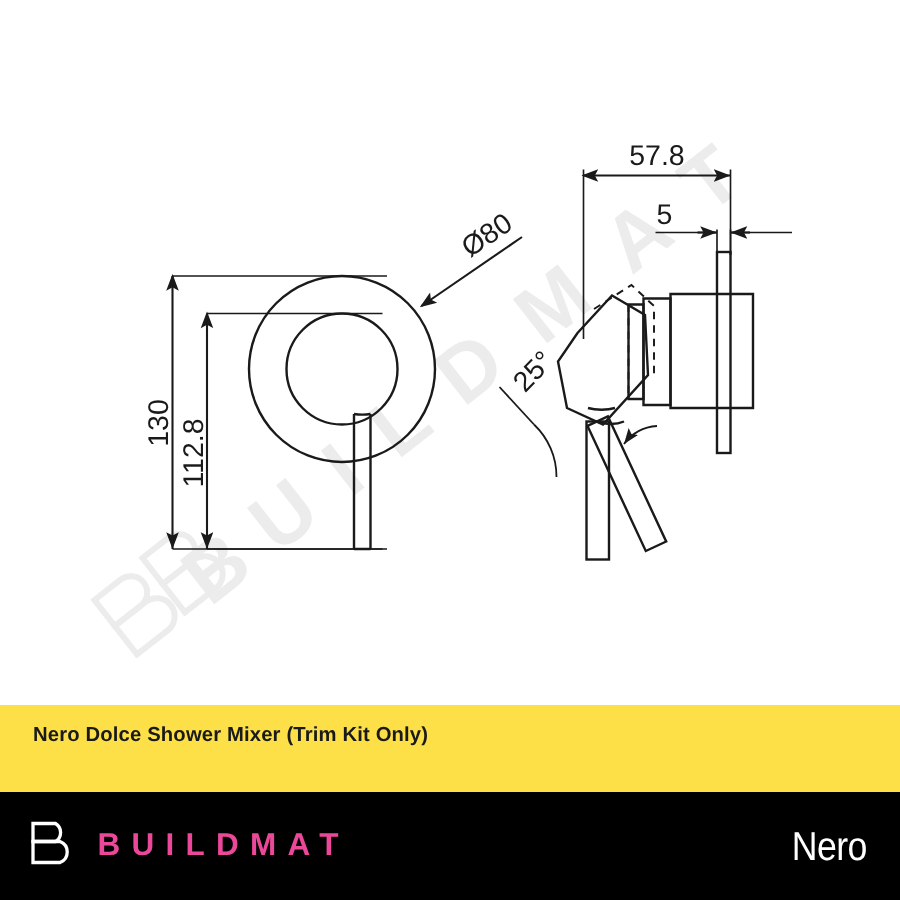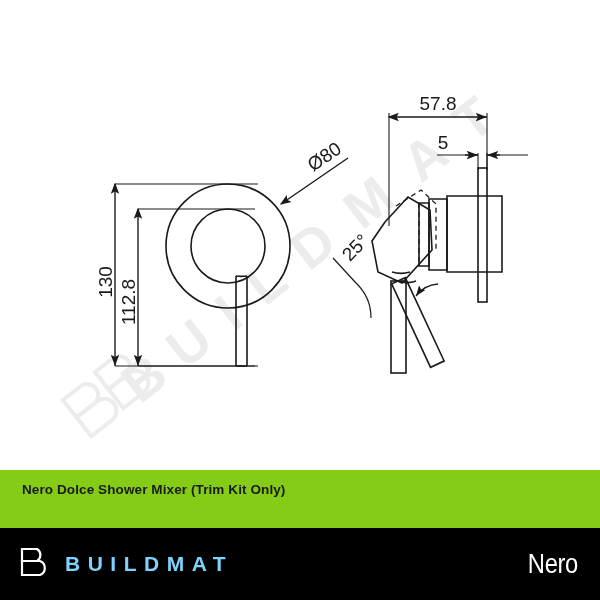--- a/index.html
+++ b/index.html
@@ -35,21 +35,21 @@
     top: 0;
     display: block;
   }
   
   #caption-bar {
     position: absolute;
     left: 0;
     top: 470px;
     width: 600px;
     height: 58px;
-    background: #84cc16;
+    background: #fde047;
   }
   #caption-text {
     position: absolute;
     left: 22px;
     top: 12px;
     font-size: 13.5px;
     font-weight: bold;
     color: #1a1a1a;
     letter-spacing: 0.1px;
     white-space: nowrap;
@@ -66,21 +66,21 @@
   #footer-left {
     position: absolute;
     left: 20px;
     top: 0;
     height: 72px;
     display: flex;
     align-items: center;
     gap: 11px;
   }
   #buildmat-wordmark {
-    color: #7dd3fc;
+    color: #ec4899;
     font-size: 21px;
     font-weight: bold;
     letter-spacing: 7.5px;
   }
   #nero-wordmark {
     position: absolute;
     right: 22px;
     top: 0;
     height: 72px;
     display: flex;

